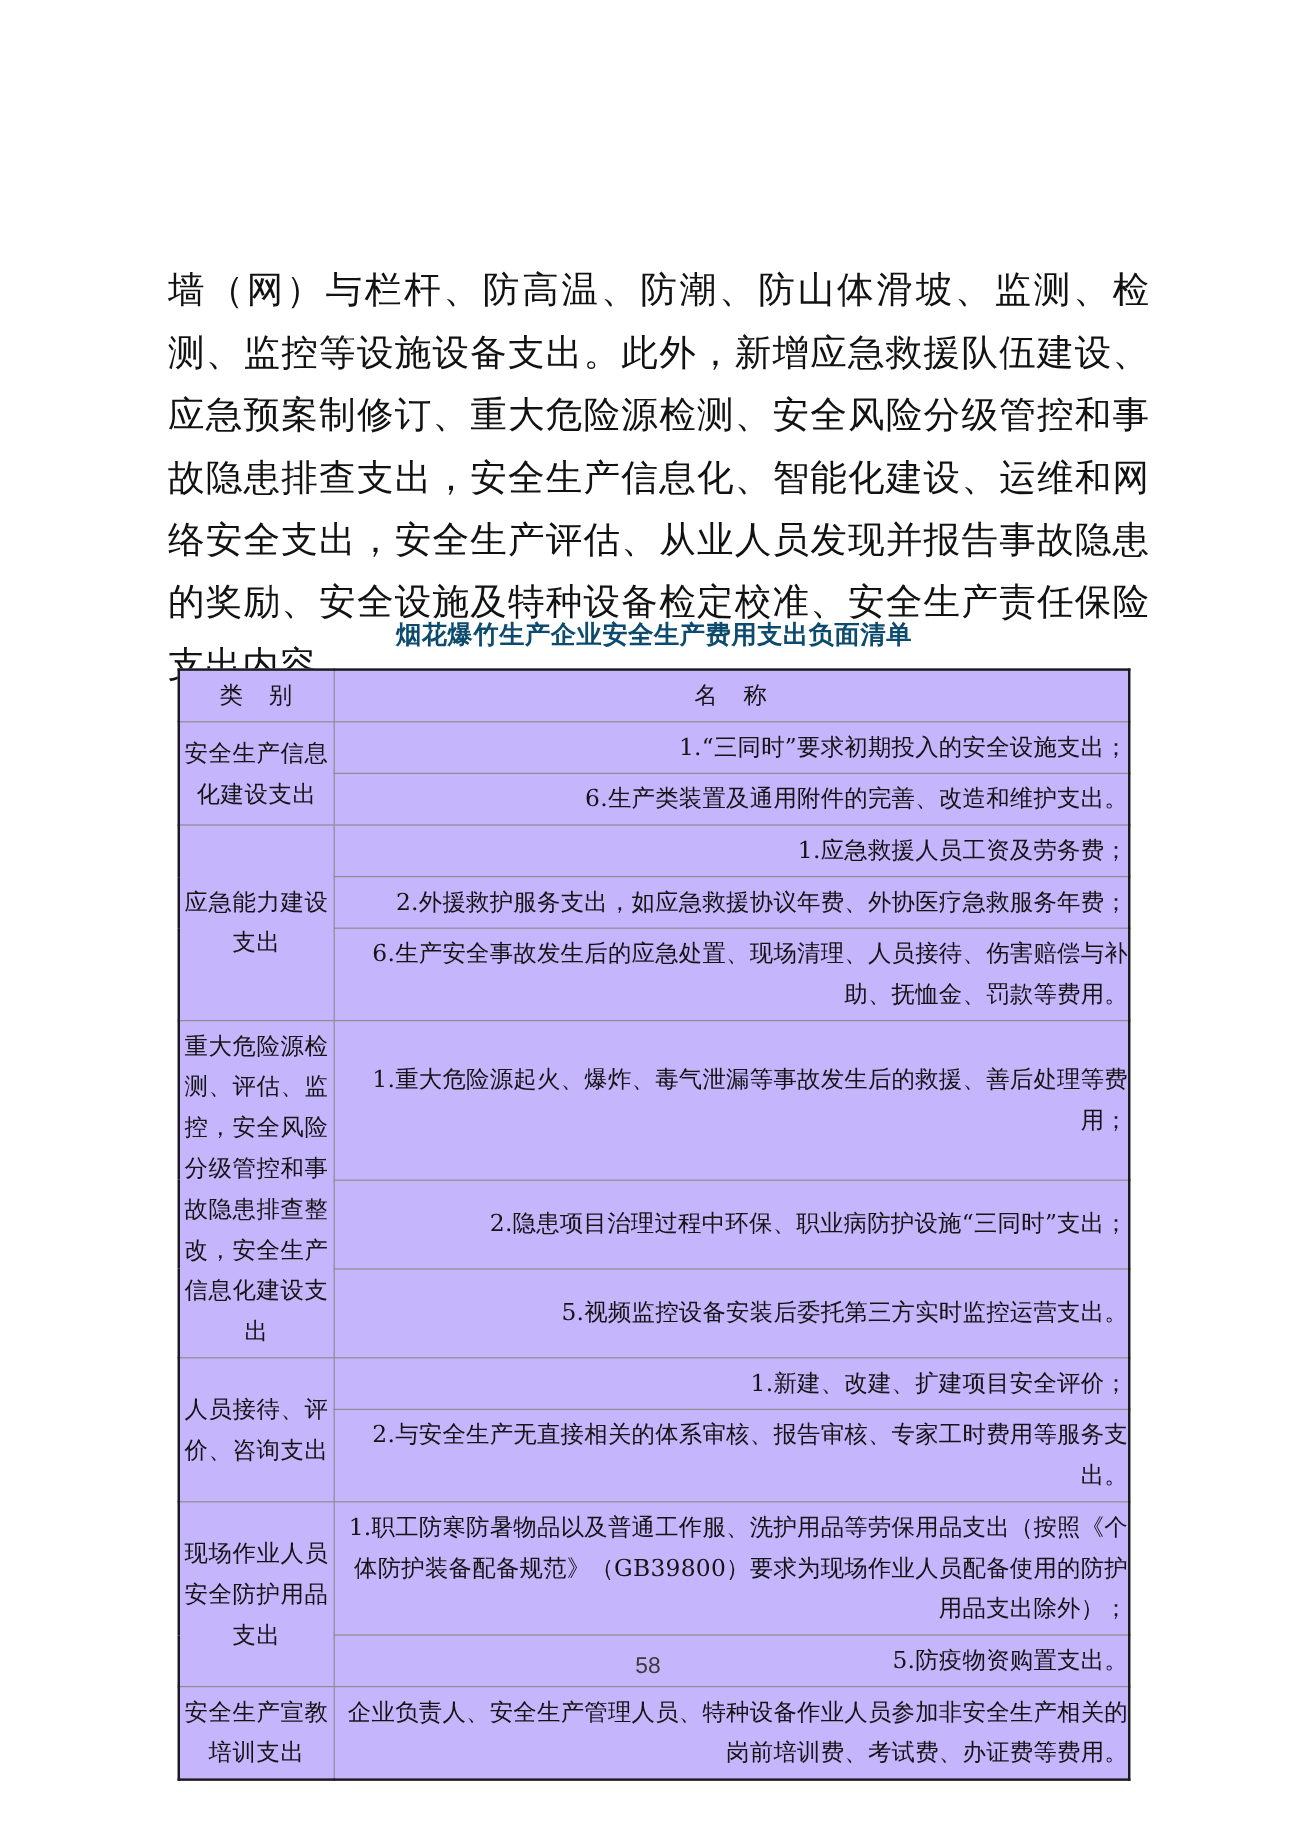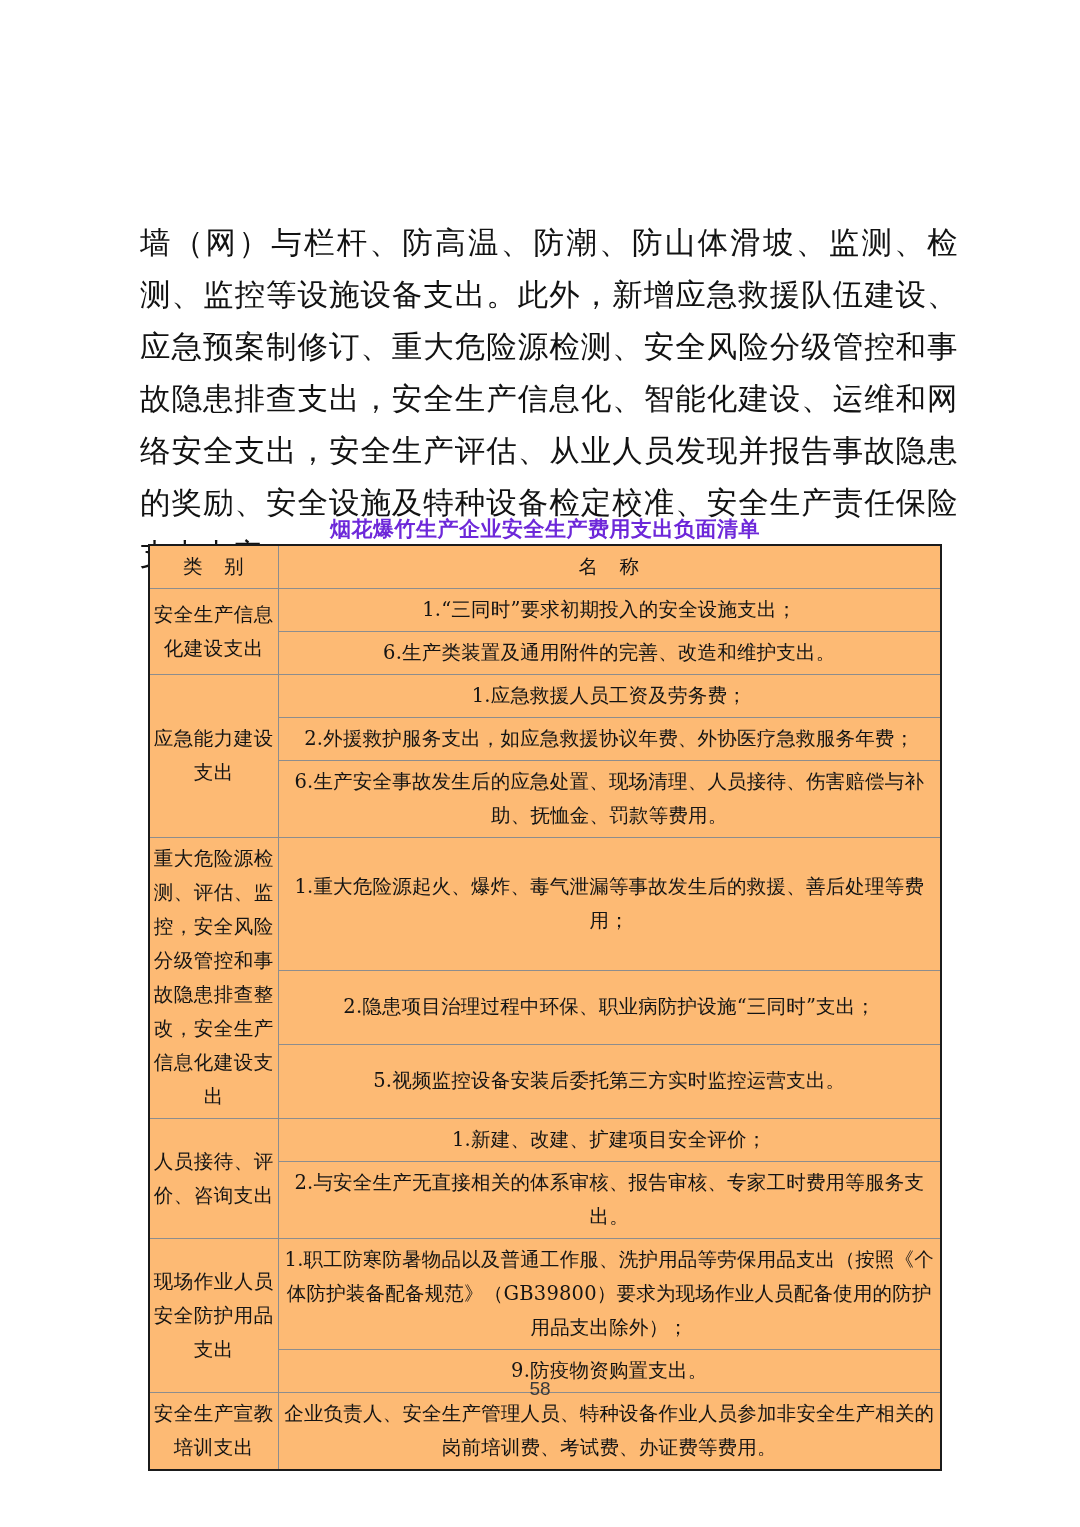--- a/index.html
+++ b/index.html
@@ -39,52 +39,52 @@
   
   .table-caption {
     position: absolute;
     left: 148px;
     top: 515px;
     width: 794px;
     text-align: center;
     font-size: 21px;
     font-weight: bold;
     letter-spacing: 0.5px;
-    color: #6d28d9;
+    color: #0c4a6e;
   }
 
   
   .neg-table {
     position: absolute;
     left: 148px;
-    top: 544px;
+    top: 557px;
     width: 794px;
     border-collapse: collapse;
     table-layout: fixed;
     border: 2.4px solid #1b1b1b;
-    background: #fdba74;
+    background: #c4b5fd;
   }
   .neg-table td, .neg-table th {
     border: 1px solid #8d8d8d;
     vertical-align: middle;
     font-size: 19.5px;
     line-height: 34px;
     color: #141414;
     font-weight: normal;
     padding: 4px 0;
   }
   .col-cat { width: 129px; }
 
   .cat-cell {
     text-align: center;
     padding: 6px 10px;
     letter-spacing: 0.5px;
   }
   .name-cell {
-    text-align: center;
+    text-align: right;
     padding: 6px 10px 6px 12px;
     letter-spacing: 0.2px;
   }
   .hdr {
     text-align: center;
     font-weight: bold;
     font-size: 21px;
     letter-spacing: 1px;
     padding: 9px 0;
   }
@@ -160,21 +160,21 @@
       </tr>
       <tr>
         <td class="name-cell">2.与安全生产无直接相关的体系审核、报告审核、专家工时费用等服务支出。</td>
       </tr>
 
       <tr>
         <td class="cat-cell" rowspan="2">现场作业人员安全防护用品支出</td>
         <td class="name-cell">1.职工防寒防暑物品以及普通工作服、洗护用品等劳保用品支出（按照《个体防护装备配备规范》（GB39800）要求为现场作业人员配备使用的防护用品支出除外）；</td>
       </tr>
       <tr>
-        <td class="name-cell">9.防疫物资购置支出。</td>
+        <td class="name-cell">5.防疫物资购置支出。</td>
       </tr>
 
       <tr>
         <td class="cat-cell">安全生产宣教培训支出</td>
         <td class="name-cell">企业负责人、安全生产管理人员、特种设备作业人员参加非安全生产相关的岗前培训费、考试费、办证费等费用。</td>
       </tr>
     </tbody>
   </table>
 
   <div class="page-number">58</div>

